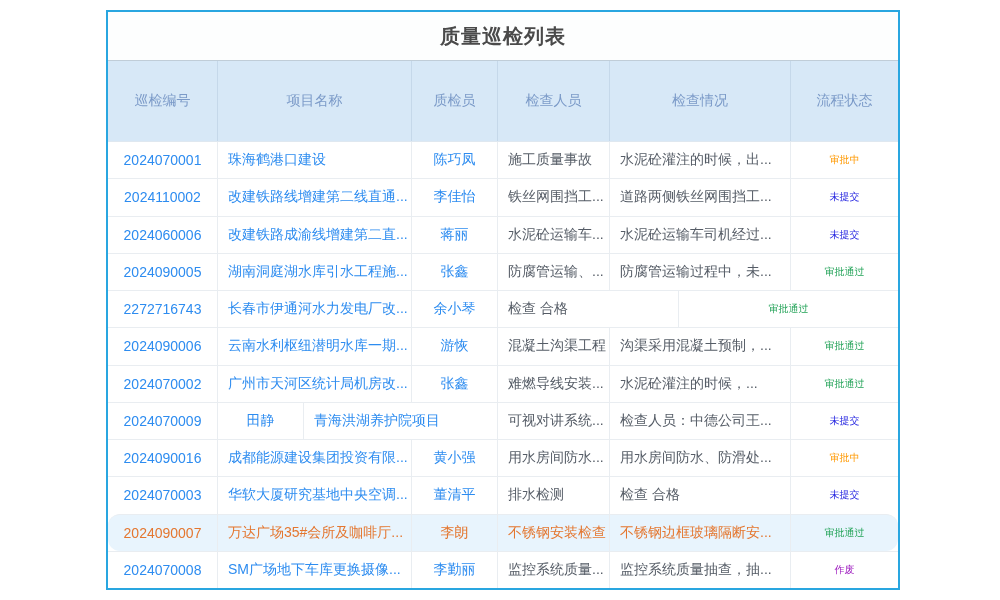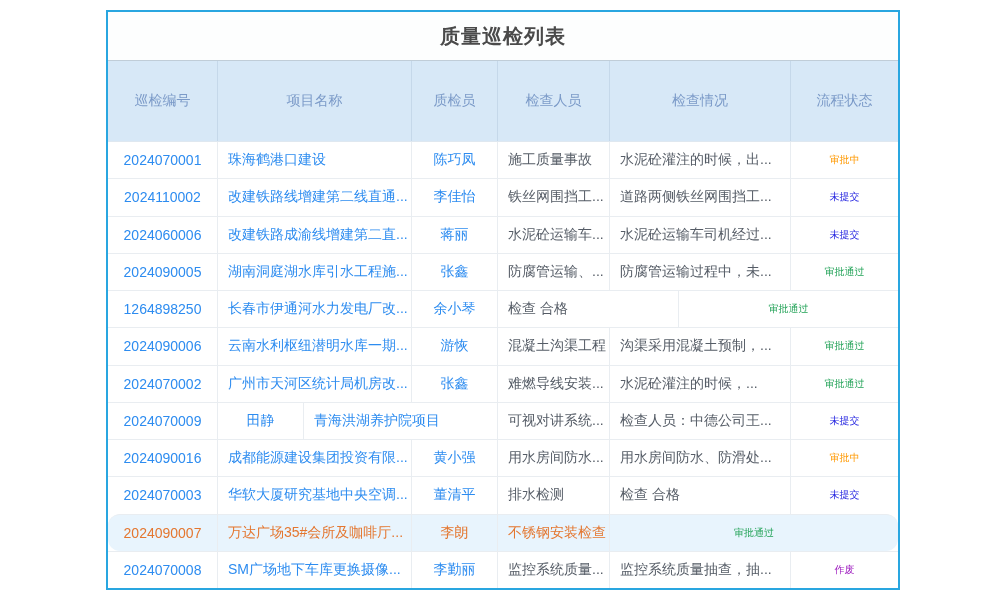--- a/index.html
+++ b/index.html
@@ -129,21 +129,21 @@
   <div class="tr" data-highlighted="false">
     <div class="td c1 center link">2024090005</div>
     <div class="td c2 link">湖南洞庭湖水库引水工程施...</div>
     <div class="td c3 center link">张鑫</div>
     <div class="td c4 plain">防腐管运输、...</div>
     <div class="td c5 plain">防腐管运输过程中，未...</div>
     <div class="td c6 center status" data-status="approved">审批通过</div>
   </div>
 
   <div class="tr" data-highlighted="false">
-    <div class="td c1 center link">1264898250</div>
+    <div class="td c1 center link">2272716743</div>
     <div class="td c2 link">长春市伊通河水力发电厂改...</div>
     <div class="td c3 center link">余小琴</div>
     <div class="td c5 plain">检查 合格</div>
     <div class="td c6 center status" data-status="approved">审批通过</div>
   </div>
 
   <div class="tr" data-highlighted="false">
     <div class="td c1 center link">2024090006</div>
     <div class="td c2 link">云南水利枢纽潜明水库一期...</div>
     <div class="td c3 center link">游恢</div>
@@ -186,20 +186,21 @@
     <div class="td c4 plain">排水检测</div>
     <div class="td c5 plain">检查 合格</div>
     <div class="td c6 center status" data-status="unsubmitted">未提交</div>
   </div>
 
   <div class="tr" data-highlighted="true">
     <div class="td c1 center link">2024090007</div>
     <div class="td c2 link">万达广场35#会所及咖啡厅...</div>
     <div class="td c3 center link">李朗</div>
     <div class="td c4 plain">不锈钢安装检查</div>
+    <div class="td c5 plain">不锈钢边框玻璃隔断安...</div>
     <div class="td c6 center status" data-status="approved">审批通过</div>
   </div>
 
   <div class="tr" data-highlighted="false">
     <div class="td c1 center link">2024070008</div>
     <div class="td c2 link">SM广场地下车库更换摄像...</div>
     <div class="td c3 center link">李勤丽</div>
     <div class="td c4 plain">监控系统质量...</div>
     <div class="td c5 plain">监控系统质量抽查，抽...</div>
     <div class="td c6 center status" data-status="voided">作废</div>

